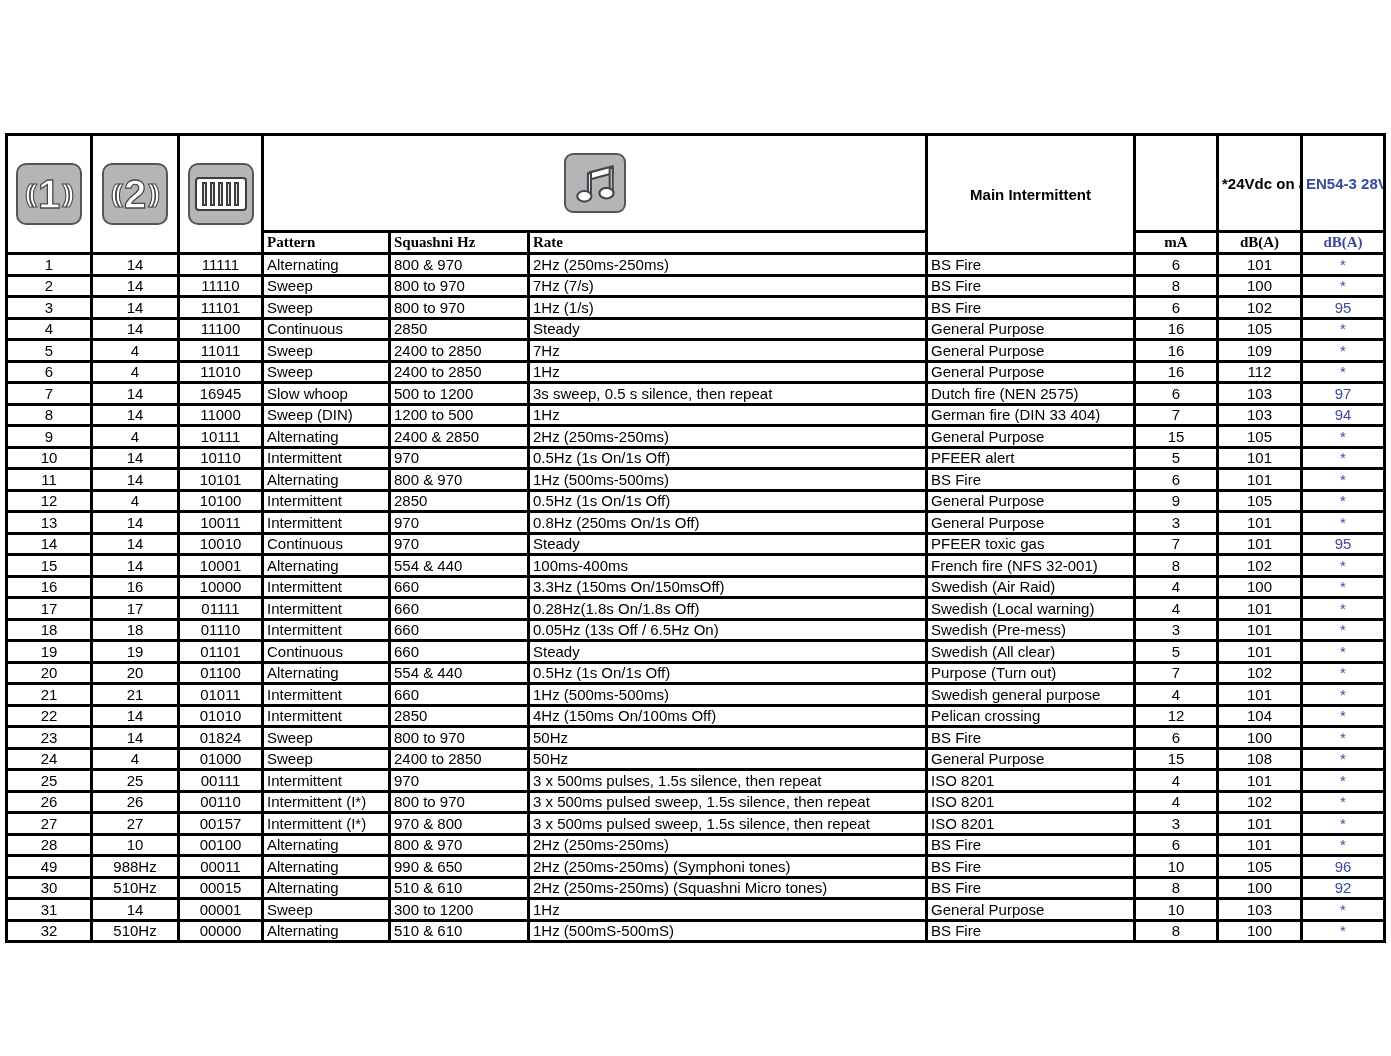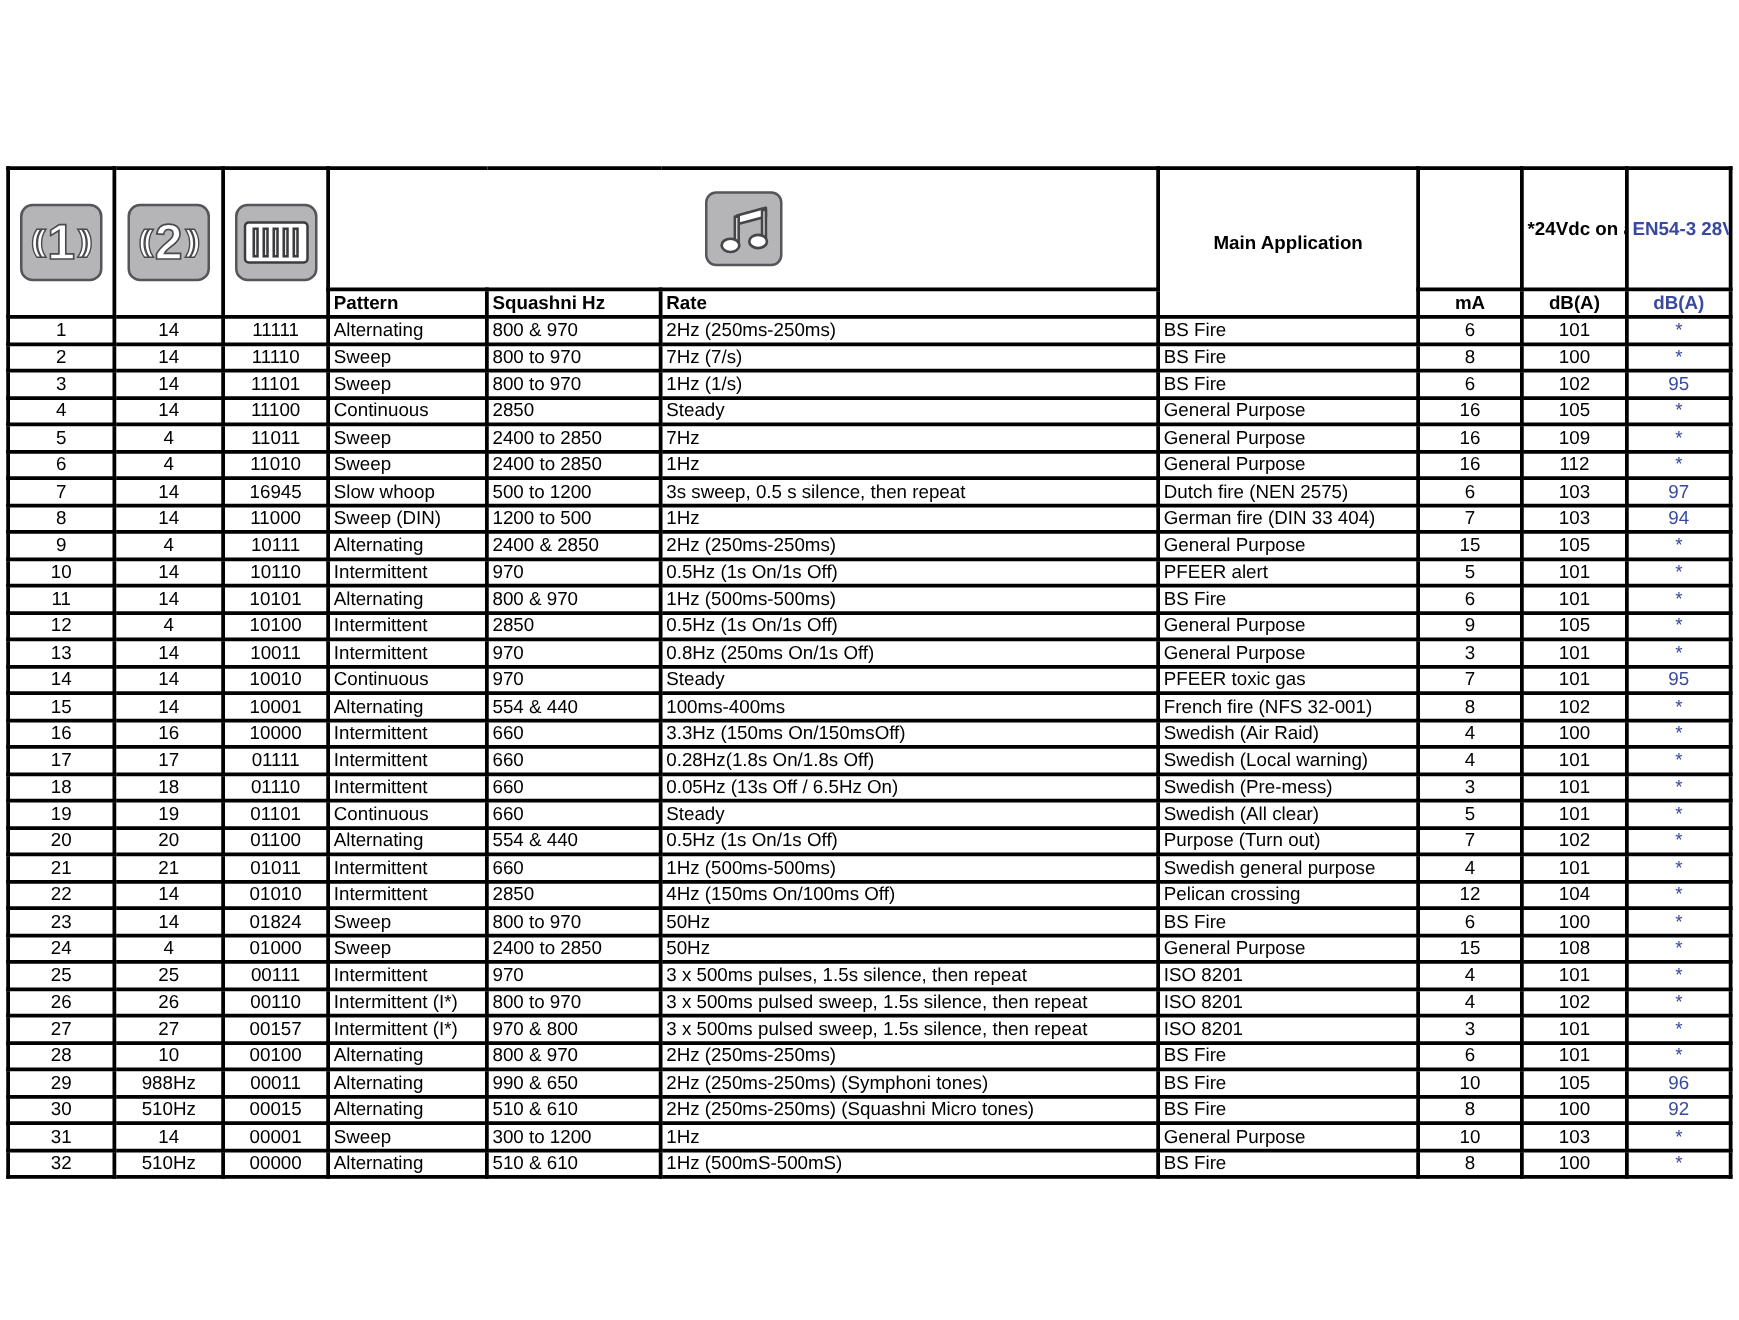--- a/index.html
+++ b/index.html
@@ -13,21 +13,21 @@
     border-collapse:collapse;table-layout:fixed;
   }
   .tone-table th,.tone-table td{
     border:3px solid #000;
     font-size:15px;
     overflow:hidden;white-space:nowrap;
     padding:0 3px;
   }
   thead th{font-weight:bold;vertical-align:middle;}
   tr.h1 th{height:94px;}
-  tr.h2 th{height:19px;padding:0 3px;}
+  tr.h2 th{height:19px;padding:0 3px;font-family:Liberation Serif, serif;}
   td{height:18.5px;}
   .c{text-align:center;}
   .l{text-align:left;}
   .blue{color:var(--table-blue,#3a49a0);}
   .volt,.en54{white-space:pre-line;text-align:center;line-height:19px;font-size:15px;}
   .main-app{text-align:center;}
   
   .icon-btn{
     width:66px;height:62px;margin:0 auto;
     background:var(--icon-gray,#b5b5b8);
@@ -107,21 +107,21 @@
             <g fill="#ffffff" stroke="#46464a" stroke-width="2.4" stroke-linejoin="round">
               <polygon points="20,14 46,7 46,15 20,22"></polygon>
               <rect x="18" y="15" width="3.4" height="25"></rect>
               <rect x="42.6" y="9" width="3.4" height="27"></rect>
               <ellipse cx="14" cy="41" rx="8" ry="6"></ellipse>
               <ellipse cx="39" cy="37.5" rx="8" ry="6"></ellipse>
             </g>
           </svg>
         </div>
       </th>
-      <th rowspan="2" class="main-app">Main Application</th>
+      <th rowspan="2" class="main-app">Main Intermittent</th>
       <th></th>
       <th class="volt">*24Vdc
 on axis
 @1M</th>
       <th class="en54 blue">EN54-3
 28Vdc
 see notes</th>
     </tr>
     <tr class="h2">
       <th class="l">Pattern</th>
@@ -463,21 +463,21 @@
         <td class="c">00100</td>
         <td class="l">Alternating</td>
         <td class="l">800 &amp; 970</td>
         <td class="l">2Hz (250ms-250ms)</td>
         <td class="l">BS Fire</td>
         <td class="c">6</td>
         <td class="c">101</td>
         <td class="c blue">*</td>
       </tr>
       <tr>
-        <td class="c">29</td>
+        <td class="c">49</td>
         <td class="c">988Hz</td>
         <td class="c">00011</td>
         <td class="l">Alternating</td>
         <td class="l">990 &amp; 650</td>
         <td class="l">2Hz (250ms-250ms) (Symphoni tones)</td>
         <td class="l">BS Fire</td>
         <td class="c">10</td>
         <td class="c">105</td>
         <td class="c blue">96</td>
       </tr>

